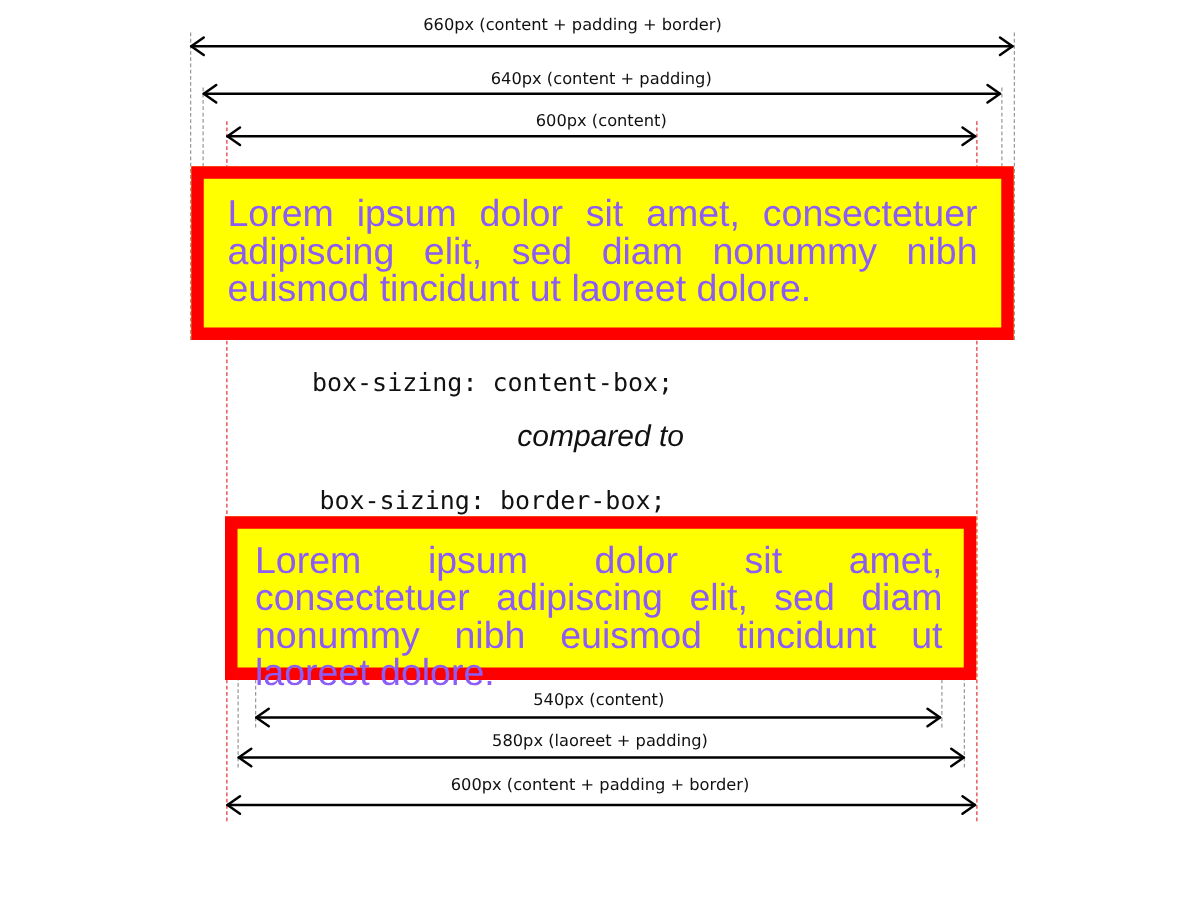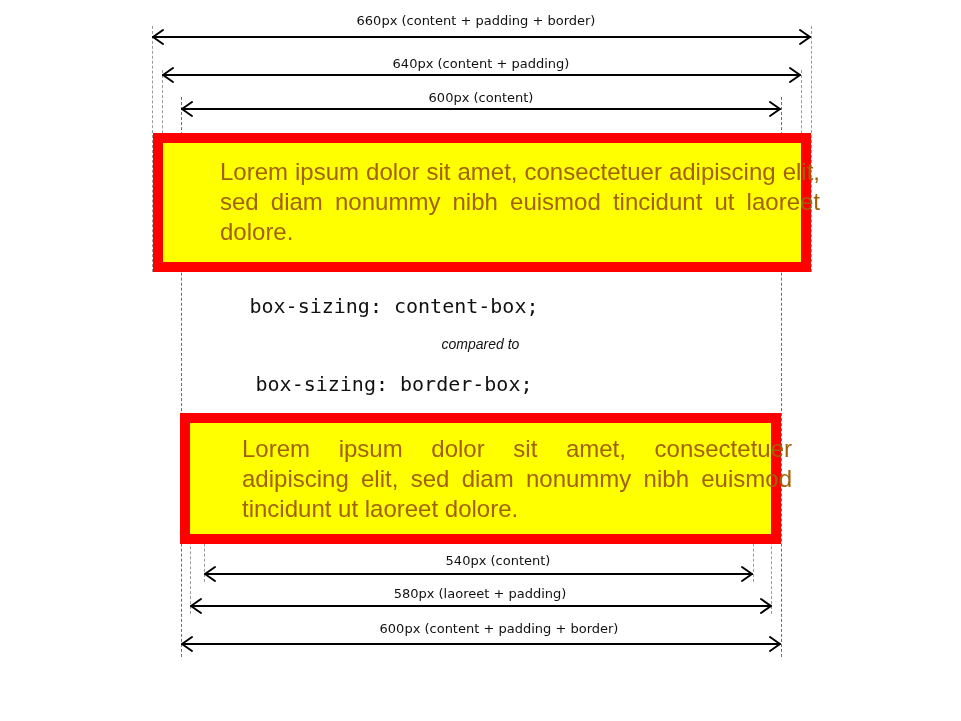--- a/index.html
+++ b/index.html
@@ -10,29 +10,28 @@
     .dim-label.bold { font-weight: normal; }
     .box {
       position: absolute;
       background: #ffff00;
       border: 10px solid #ff0000;
       box-sizing: border-box;
     }
     .box-text {
       position: absolute;
       font-family: "Liberation Sans", sans-serif;
-      font-size: 24px;
+      font-size: 30px;
       line-height: 30px;
-      color: #a16207;
+      color: #8b5cf6;
       text-align: justify;
       text-align-last: left;
-      margin-left: 38px;
     }
     .code { position: absolute; font-family: "DejaVu Sans Mono", monospace; font-size: 20px; color: #111; text-align: center; width: 788px; left: 0; }
-    .italic { position: absolute; font-family: "Liberation Sans", sans-serif; font-style: italic; font-size: 14px; color: #111; text-align: center; width: 961px; left: 0; }
+    .italic { position: absolute; font-family: "Liberation Sans", sans-serif; font-style: italic; font-size: 24px; color: #111; text-align: center; width: 961px; left: 0; }
     svg.arrows { position: absolute; left: 0; top: 0; }
   </style>
 </head>
 <body>
 
 <div class="vguide" style="left:152px; top:26px; height:246px;"></div>
 <div class="vguide" style="left:811px; top:26px; height:246px;"></div>
 <div class="vguide" style="left:162px; top:70px; height:194px;"></div>
 <div class="vguide" style="left:801px; top:70px; height:194px;"></div>
 <div class="vguide red" style="left:181px; top:97px; height:560px;"></div>
@@ -64,29 +63,29 @@
     <line x1="191" y1="606" x2="771" y2="606"></line>
     <polyline points="201,599 191,606 201,613"></polyline>
     <polyline points="761,599 771,606 761,613"></polyline>
 
     <line x1="182" y1="644" x2="780" y2="644"></line>
     <polyline points="192,637 182,644 192,651"></polyline>
     <polyline points="770,637 780,644 770,651"></polyline>
   </g>
 </svg>
 
-<div class="dim-label" style="left:476px; top:13px;text-align:right;">660px (content + padding + border)</div>
+<div class="dim-label" style="left:458px; top:13px;text-align:right;">660px (content + padding + border)</div>
 <div class="dim-label" style="left:481px; top:56px;text-align:right;">640px (content + padding)</div>
 <div class="dim-label bold" style="left:481px; top:90px;">600px (content)</div>
 
 <div class="box" style="left:153px; top:133px; width:658px; height:139px;"></div>
 <div class="box-text" style="left:182px; top:157px; width:600px;">Lorem ipsum dolor sit amet, consectetuer adipiscing elit, sed diam nonummy nibh euismod tincidunt ut laoreet dolore.</div>
 
 <div class="code" style="top:294px;">box-sizing: content-box;</div>
 <div class="italic" style="top:336px;">compared to</div>
-<div class="code" style="top:372px;">box-sizing: border-box;</div>
+<div class="code" style="top:388px;">box-sizing: border-box;</div>
 
 <div class="box" style="left:180px; top:413px; width:601px; height:131px;"></div>
 <div class="box-text" style="left:204px; top:434px; width:550px;">Lorem ipsum dolor sit amet, consectetuer adipiscing elit, sed diam nonummy nibh euismod tincidunt ut laoreet dolore.</div>
 
-<div class="dim-label" style="left:479px; top:553px;margin-left:19px;">540px (content)</div>
+<div class="dim-label" style="left:479px; top:553px;">540px (content)</div>
 <div class="dim-label" style="left:480px; top:586px;">580px (laoreet + padding)</div>
-<div class="dim-label bold" style="left:480px; top:621px;margin-left:19px;">600px (content + padding + border)</div>
+<div class="dim-label bold" style="left:480px; top:621px;">600px (content + padding + border)</div>
 
 </body></html>

